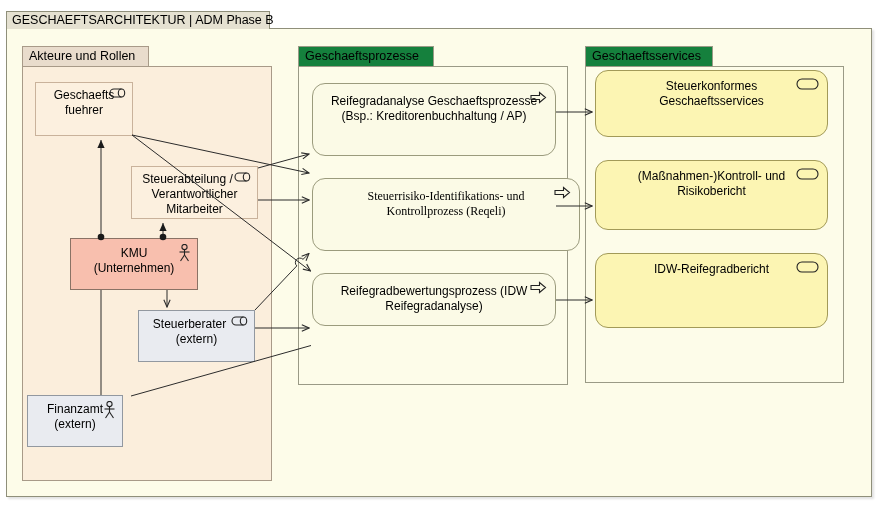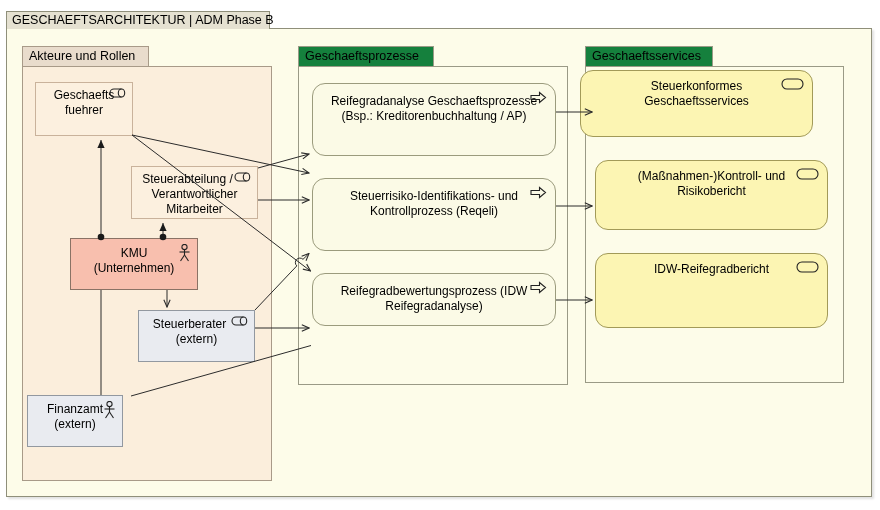--- a/index.html
+++ b/index.html
@@ -45,23 +45,23 @@
   .gray{background:#e9ebf0;border-color:#9298a0;padding-top:6px;}
   .process{background:#fbfae6;border-color:#9b9b7d;border-radius:13px;padding-top:10px;}
   .service{background:#fcf5b3;border-color:#a29a58;border-radius:13px;padding-top:8px;}
   
   .n-gf{left:35px;top:82px;width:98px;height:54px;}
   .n-sta{left:131px;top:166px;width:127px;height:53px;}
   .n-kmu{left:70px;top:238px;width:128px;height:52px;}
   .n-stb{left:138px;top:310px;width:117px;height:52px;}
   .n-fa{left:27px;top:395px;width:96px;height:52px;}
   .n-p1{left:312px;top:83px;width:244px;height:73px;}
-  .n-p2{left:312px;top:178px;width:244px;height:73px;}
+  .n-p2{left:312px;top:178px;width:268px;height:73px;font-family:Liberation Serif, serif;}
   .n-p3{left:312px;top:273px;width:244px;height:53px;}
-  .n-s1{left:580px;top:70px;width:233px;height:67px;}
+  .n-s1{left:595px;top:70px;width:233px;height:67px;}
   .n-s2{left:595px;top:160px;width:233px;height:70px;}
   .n-s3{left:595px;top:253px;width:233px;height:75px;}
   .overlay{position:absolute;left:0;top:0;pointer-events:none;}
 </style>
 </head>
 <body>
 
 <div class="canvas">
 
   <div class="view-body"></div>

